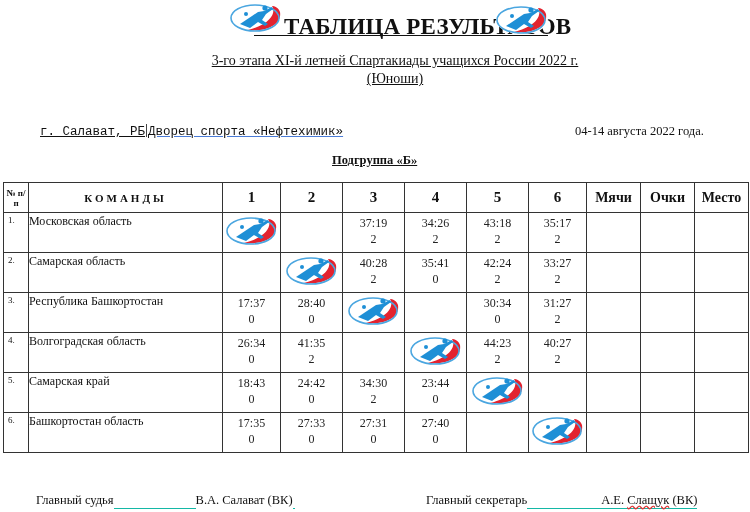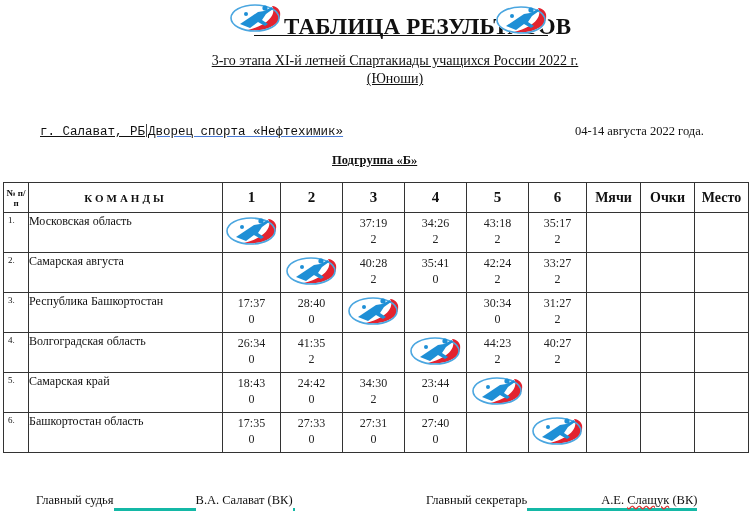--- a/index.html
+++ b/index.html
@@ -26,21 +26,21 @@
   th.teams { font-size:11px; letter-spacing:3px; }
   th.col { font-size:15px; }
   th.small { font-size:14px; }
   tr.row td { height:37px; }
   td.idx { font-size:9px; padding:2px 0 0 4px !important; }
   td.team { font-size:12px; text-align:left; padding-top:1px !important; white-space:nowrap; }
   td.score { text-align:center; font-size:12px; line-height:16px; padding-top:2px !important; color:#222; }
   td.score .pts { display:block; }
   td.self { text-align:center; vertical-align:middle !important; }
   .footer { top:493px; font-size:12.5px; white-space:nowrap; }
-  .footer .line { display:inline-block; border-bottom:3px solid #14b8a6;font-family:Liberation Serif, serif; }
+  .footer .line { display:inline-block; border-bottom:1px solid #14b8a6;font-family:Liberation Serif, serif; }
   .sec-name-sp { text-decoration:underline wavy #d33; }
 </style>
 </head>
 <body>
 
 <div class="abs title-wrap">
   <span class="emblem abs" style="left:0;top:0;">
   <svg width="56" height="32" viewBox="0 0 56 32" xmlns="http://www.w3.org/2000/svg">
     <ellipse cx="28" cy="16" rx="26" ry="14" fill="#ffffff"></ellipse>
     <path d="M20 28 C40 30 54 22 52 10 C50 4 44 4 44 4 C48 10 44 22 20 28 Z" fill="#e3232f"></path>
@@ -121,21 +121,21 @@
         <td class="score"><span>37:19</span><span class="pts">2</span></td>
         <td class="score"><span>34:26</span><span class="pts">2</span></td>
         <td class="score"><span>43:18</span><span class="pts">2</span></td>
         <td class="score"><span>35:17</span><span class="pts">2</span></td>
         <td class="score"></td>
         <td class="score"></td>
         <td class="score"></td>
       </tr>
       <tr class="row">
         <td class="idx">2.</td>
-        <td class="team">Самарская августа</td>
+        <td class="team">Самарская область</td>
         <td class="score"><span></span><span class="pts"></span></td>
         <td class="self"><span>
   <svg width="56" height="32" viewBox="0 0 56 32" xmlns="http://www.w3.org/2000/svg">
     <ellipse cx="28" cy="16" rx="26" ry="14" fill="#ffffff"></ellipse>
     <path d="M20 28 C40 30 54 22 52 10 C50 4 44 4 44 4 C48 10 44 22 20 28 Z" fill="#e3232f"></path>
     <ellipse cx="27" cy="16" rx="24" ry="13" fill="none" stroke="#4aa6e0" stroke-width="1.6"></ellipse>
     <circle cx="37" cy="6" r="2.6" fill="#1e8fd6"></circle>
     <path d="M12 22 L24 14 L30 10 L36 9 L44 5 L45 7 L38 12 L34 18 L40 22 L37 24 L30 20 L22 26 Z" fill="#1e8fd6"></path>
     <circle cx="18" cy="12" r="2" fill="#1e8fd6"></circle>
   </svg>

